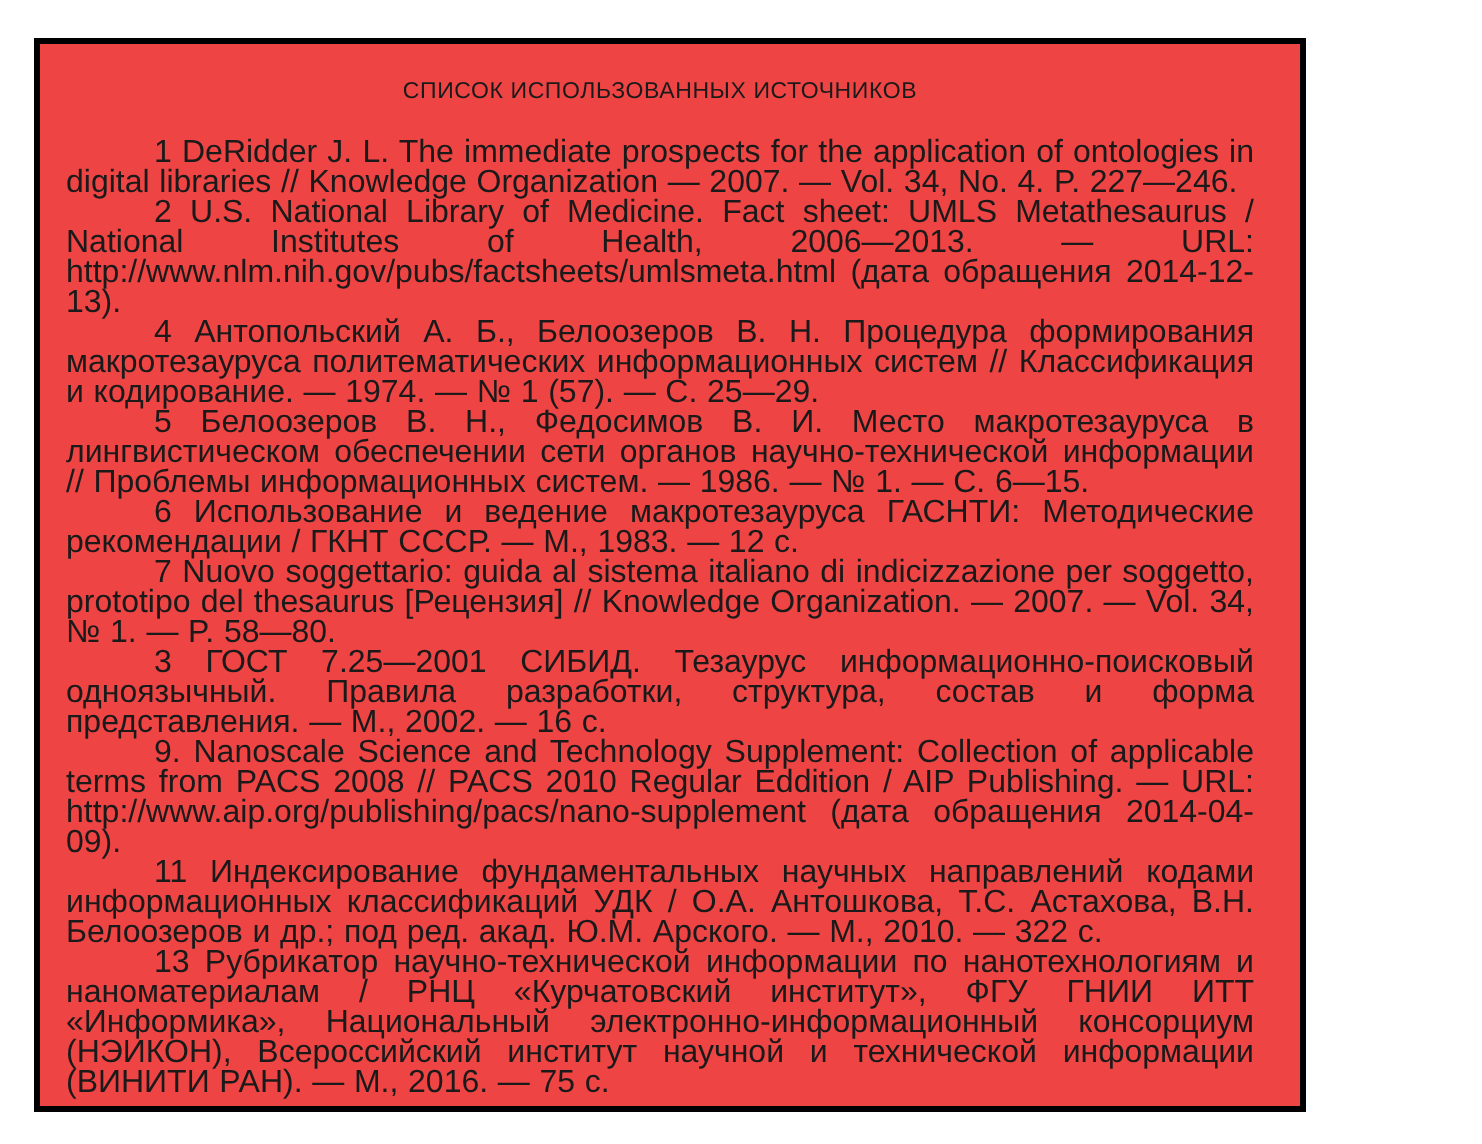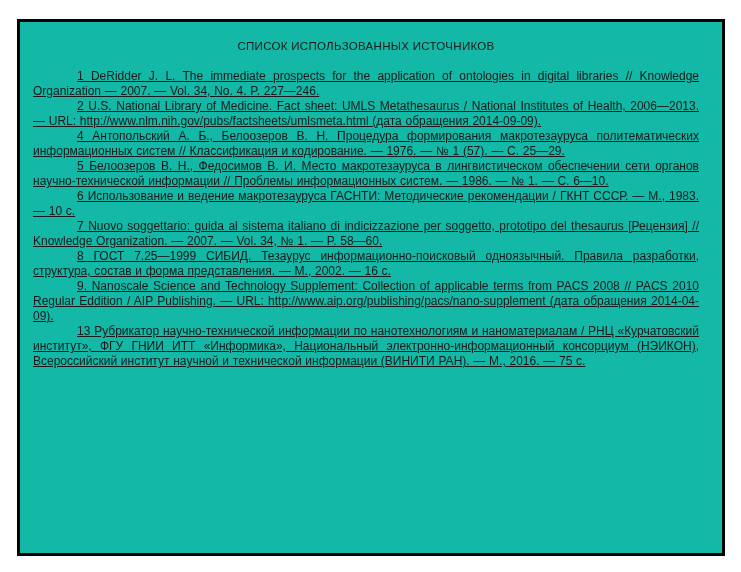--- a/index.html
+++ b/index.html
@@ -12,66 +12,66 @@
     height: 572px;
     position: relative;
     overflow: hidden;
     font-family: "Liberation Sans", sans-serif;
     color: #1a1a1a;
   }
   .page-frame {
     position: absolute;
     left: 17px;
     top: 19px;
-    width: 708px;
+    width: 636px;
     height: 537px;
     box-sizing: border-box;
     border: 3px solid #000000;
-    background: #14b8a6;
+    background: #ef4444;
   }
   .page-content {
     position: absolute;
     left: 13px;
     right: 23px;
     top: 0;
   }
   .doc-title {
     margin: 17px 0 0 0;
     text-align: center;
     font-size: 11.5px;
     font-weight: 400;
     letter-spacing: 0.3px;
     line-height: 15px;
     white-space: nowrap;
   }
   .refs {
     margin-top: 15px;
-    font-size: 12px;
+    font-size: 16px;
     line-height: 15px;
     text-align: justify;
-    text-decoration: underline;
   }
   .ref {
     margin: 0;
     padding: 0;
     text-indent: 44px;
     word-spacing: 0.4px;
   }
 </style>
 </head>
 <body>
 
 <div class="page-frame">
   <div class="page-content">
     <h1 class="doc-title">СПИСОК ИСПОЛЬЗОВАННЫХ ИСТОЧНИКОВ</h1>
     <div class="refs">
         <p class="ref">1 DeRidder J. L. The immediate prospects for the application of ontologies in digital libraries // Knowledge Organization — 2007. — Vol. 34, No. 4. P. 227—246.</p>
-        <p class="ref">2 U.S. National Library of Medicine. Fact sheet: UMLS Metathesaurus / National Institutes of Health, 2006—2013. — URL: http://www.nlm.nih.gov/pubs/factsheets/umlsmeta.html (дата обращения 2014-09-09).</p>
-        <p class="ref">4 Антопольский А. Б., Белоозеров В. Н. Процедура формирования макротезауруса политематических информационных систем // Классификация и кодирование. — 1976. — № 1 (57). — С. 25—29.</p>
-        <p class="ref">5 Белоозеров В. Н., Федосимов В. И. Место макротезауруса в лингвистическом обеспечении сети органов научно-технической информации // Проблемы информационных систем. — 1986. — № 1. — С. 6—10.</p>
-        <p class="ref">6 Использование и ведение макротезауруса ГАСНТИ: Методические рекомендации / ГКНТ СССР. — М., 1983. — 10 с.</p>
-        <p class="ref">7 Nuovo soggettario: guida al sistema italiano di indicizzazione per soggetto, prototipo del thesaurus [Рецензия] // Knowledge Organization. — 2007. — Vol. 34, № 1. — P. 58—60.</p>
-        <p class="ref">8 ГОСТ 7.25—1999 СИБИД. Тезаурус информационно-поисковый одноязычный. Правила разработки, структура, состав и форма представления. — М., 2002. — 16 с.</p>
+        <p class="ref">2 U.S. National Library of Medicine. Fact sheet: UMLS Metathesaurus / National Institutes of Health, 2006—2013. — URL: http://www.nlm.nih.gov/pubs/factsheets/umlsmeta.html (дата обращения 2014-12-13).</p>
+        <p class="ref">4 Антопольский А. Б., Белоозеров В. Н. Процедура формирования макротезауруса политематических информационных систем // Классификация и кодирование. — 1974. — № 1 (57). — С. 25—29.</p>
+        <p class="ref">5 Белоозеров В. Н., Федосимов В. И. Место макротезауруса в лингвистическом обеспечении сети органов научно-технической информации // Проблемы информационных систем. — 1986. — № 1. — С. 6—15.</p>
+        <p class="ref">6 Использование и ведение макротезауруса ГАСНТИ: Методические рекомендации / ГКНТ СССР. — М., 1983. — 12 с.</p>
+        <p class="ref">7 Nuovo soggettario: guida al sistema italiano di indicizzazione per soggetto, prototipo del thesaurus [Рецензия] // Knowledge Organization. — 2007. — Vol. 34, № 1. — P. 58—80.</p>
+        <p class="ref">3 ГОСТ 7.25—2001 СИБИД. Тезаурус информационно-поисковый одноязычный. Правила разработки, структура, состав и форма представления. — М., 2002. — 16 с.</p>
         <p class="ref">9. Nanoscale Science and Technology Supplement: Collection of applicable terms from PACS 2008 // PACS 2010 Regular Eddition / AIP Publishing. — URL: http://www.aip.org/publishing/pacs/nano-supplement (дата обращения 2014-04-09).</p>
+        <p class="ref">11 Индексирование фундаментальных научных направлений кодами информационных классификаций УДК / О.А. Антошкова, Т.С. Астахова, В.Н. Белоозеров и др.; под ред. акад. Ю.М. Арского. — М., 2010. — 322 с.</p>
         <p class="ref">13 Рубрикатор научно-технической информации по нанотехнологиям и наноматериалам / РНЦ «Курчатовский институт», ФГУ ГНИИ ИТТ «Информика», Национальный электронно-информационный консорциум (НЭИКОН), Всероссийский институт научной и технической информации (ВИНИТИ РАН). — М., 2016. — 75 с.</p>
       </div>
   </div>
 </div>
 
 </body></html>

